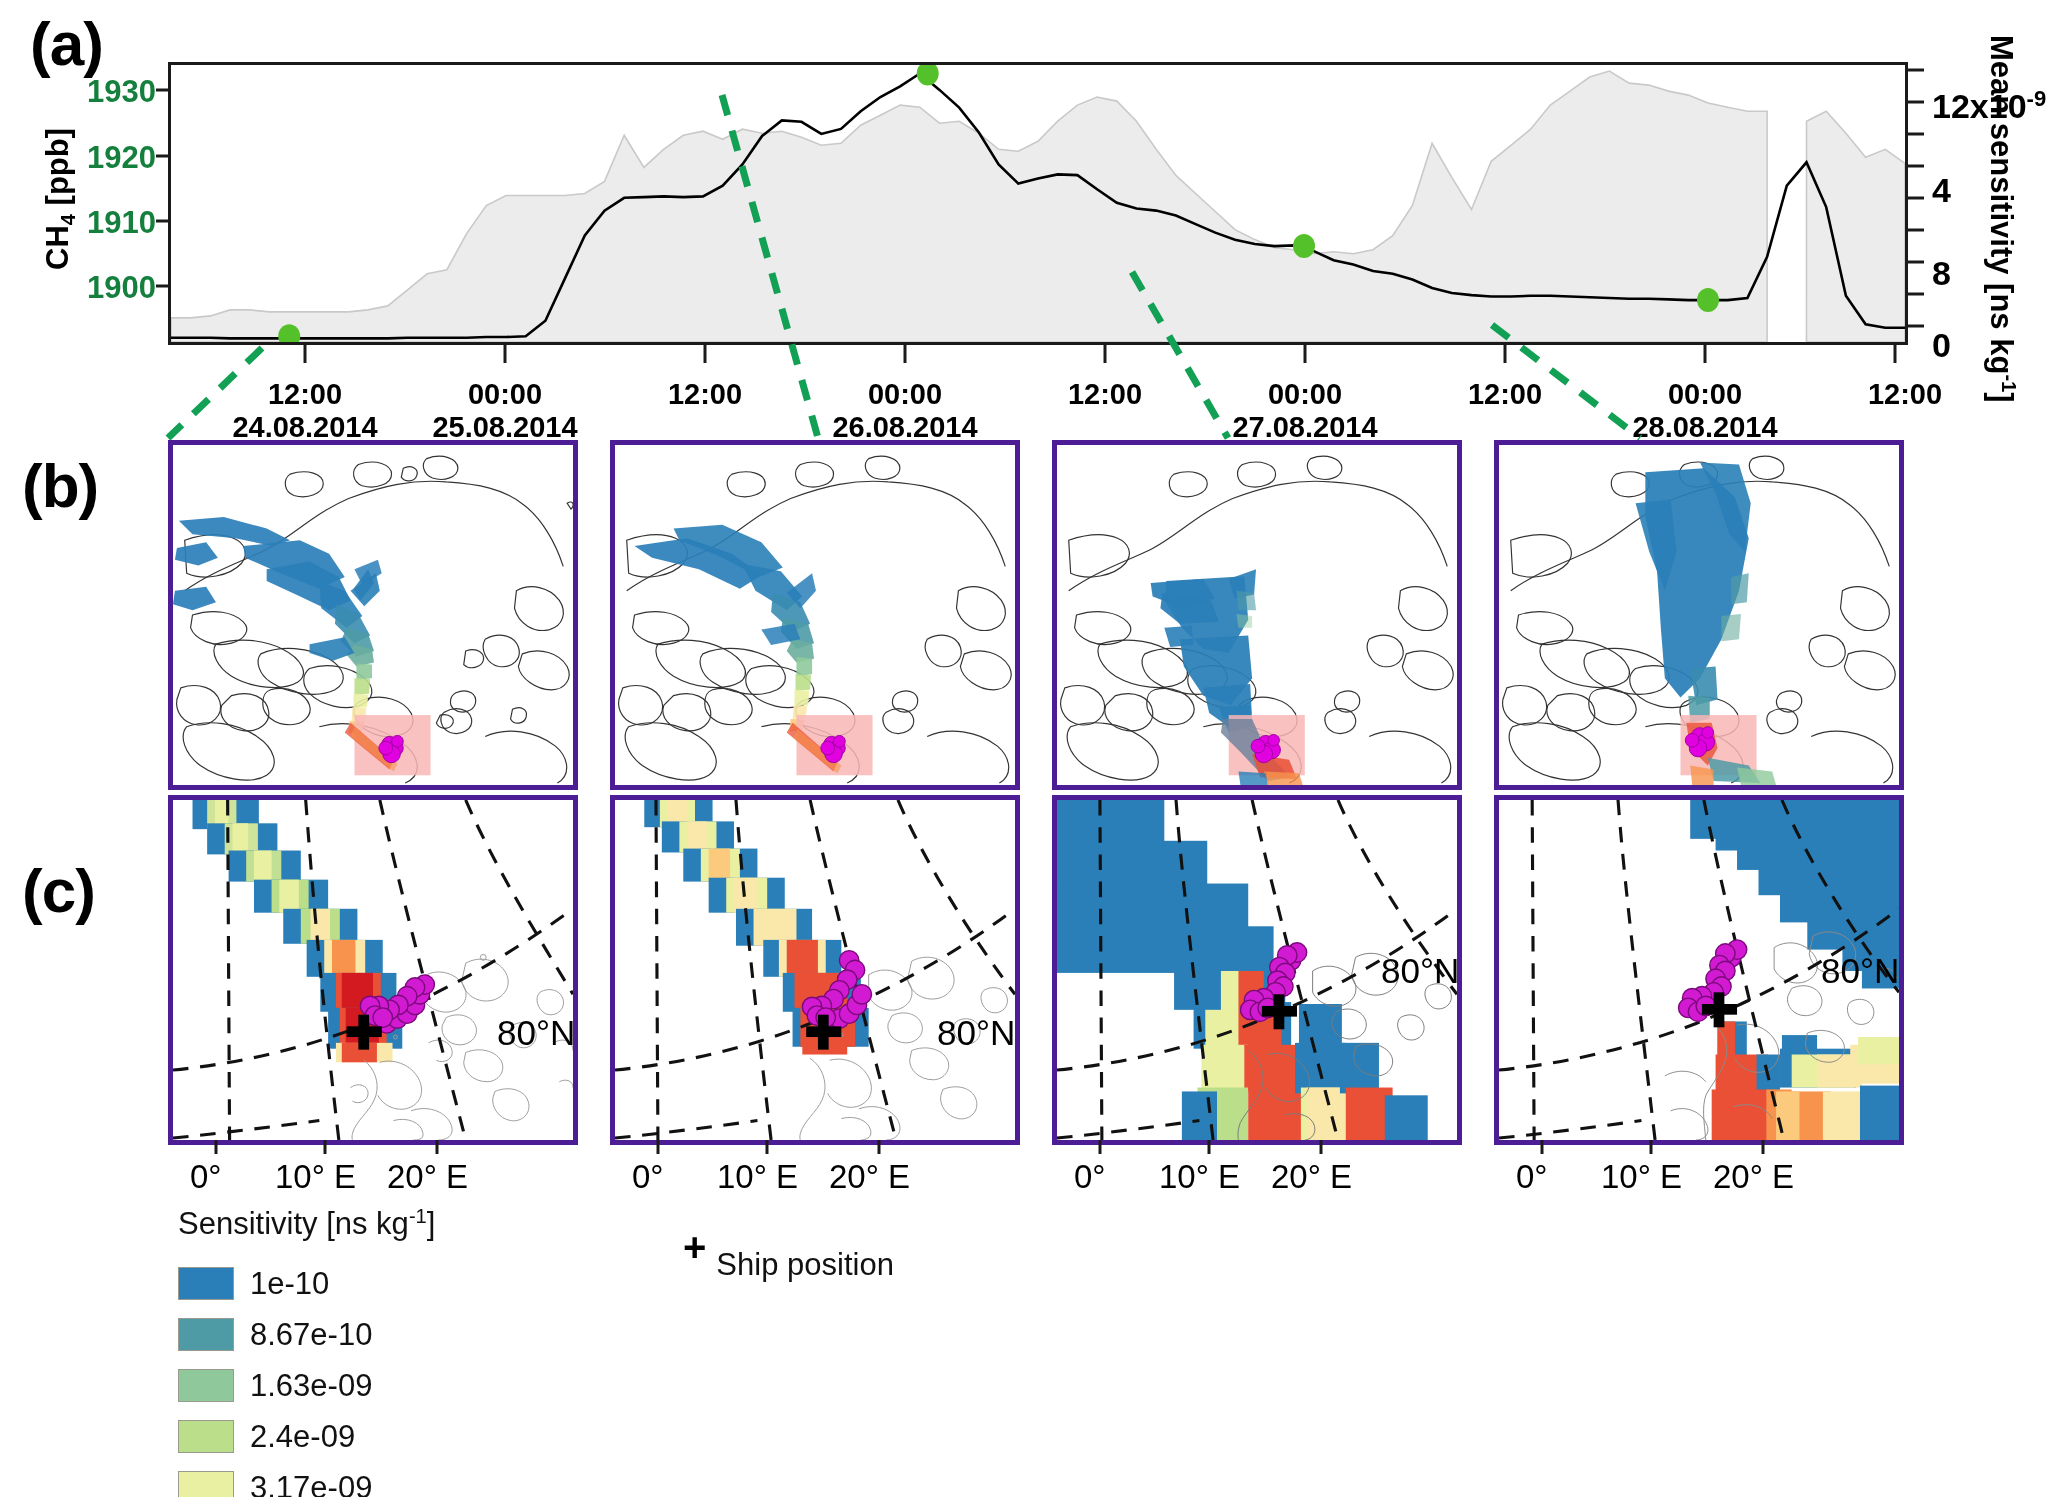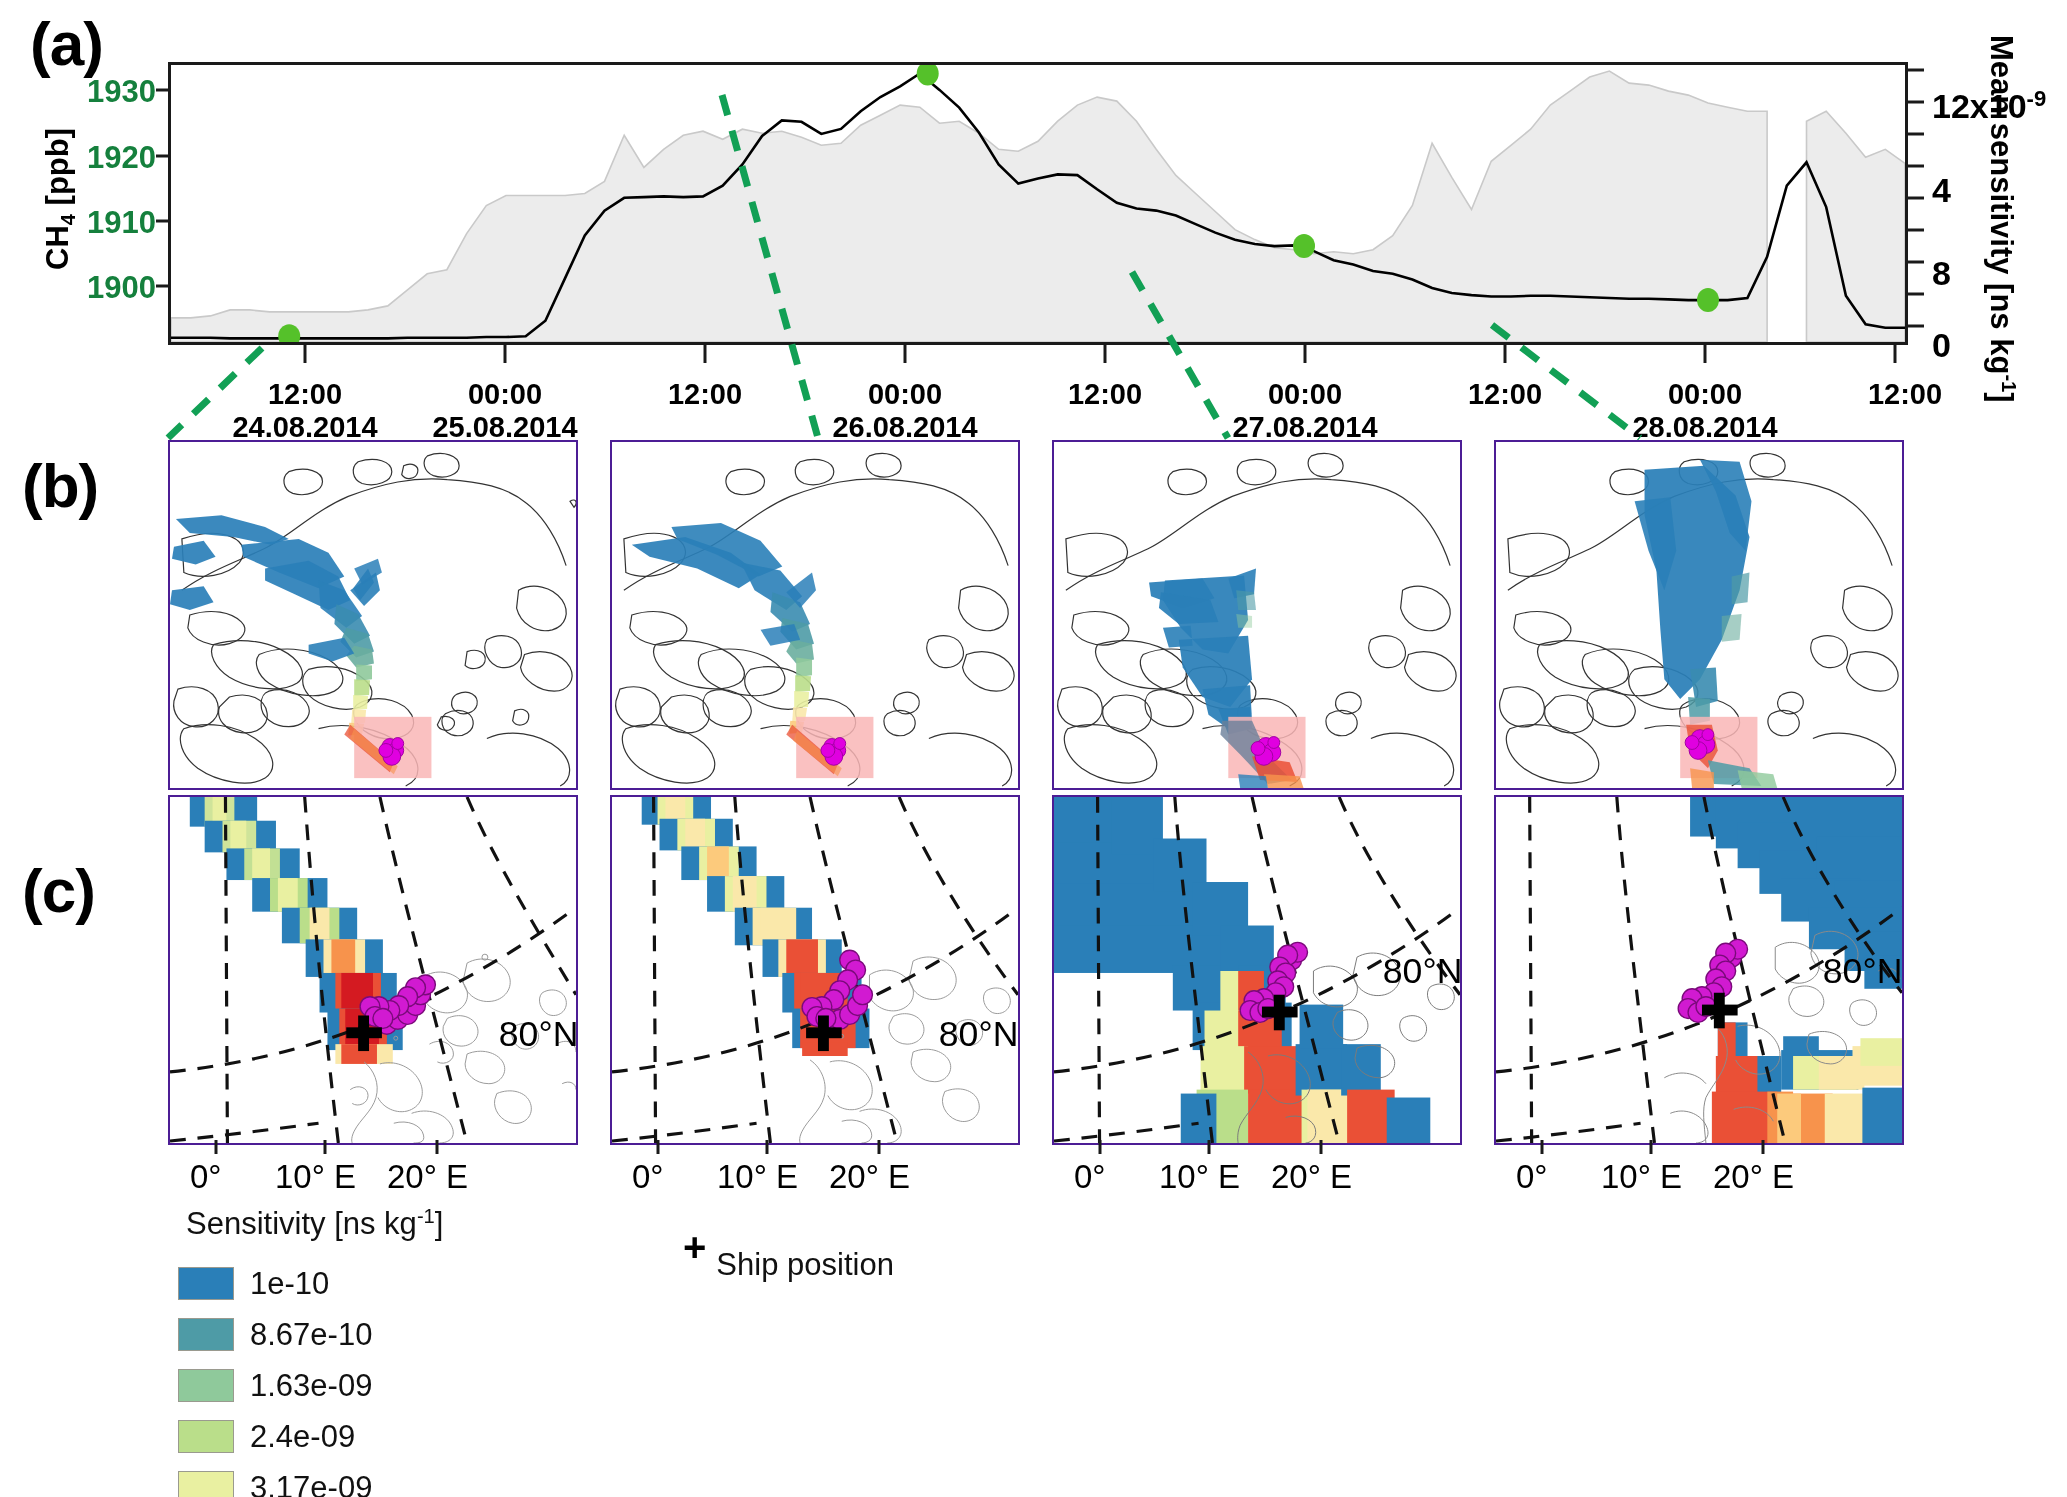--- a/index.html
+++ b/index.html
@@ -15,27 +15,27 @@
 
   .ax-label-left{position:absolute;font-weight:bold;font-size:31px;color:#000;transform:rotate(-90deg);transform-origin:left top;white-space:nowrap;}
   .ax-label-right{position:absolute;font-weight:bold;font-size:31px;color:#000;transform:rotate(90deg);transform-origin:left top;white-space:nowrap;}
   .ytick{position:absolute;font-weight:bold;font-size:31px;color:#15803d;text-align:right;white-space:nowrap;}
   .ytick-r{position:absolute;font-weight:bold;font-size:34px;color:#000;text-align:left;white-space:nowrap;}
   .xtick{position:absolute;font-weight:bold;font-size:29px;color:#000;text-align:center;white-space:nowrap;}
   .xtick .d{display:block;margin-top:0;}
 
   
   .maprow{position:absolute;display:flex;}
-  .mapcell{position:relative;border:2px solid #4c1d95;box-sizing:border-box;background:#fff;overflow:hidden;}
+  .mapcell{position:relative;border:5px solid #4c1d95;box-sizing:border-box;background:#fff;overflow:hidden;}
   .mapcell svg{display:block;width:100%;height:100%;}
   .lonlabel{position:absolute;font-size:33px;color:#000;white-space:nowrap;}
 
   
   #legend{position:absolute;left:178px;top:1205px;width:780px;height:280px;}
-  .leg-title{position:absolute;left:8px;top:0;font-size:31px;color:#111;white-space:nowrap;}
+  .leg-title{position:absolute;left:0;top:0;font-size:31px;color:#111;white-space:nowrap;}
   .leg-col{position:absolute;}
   .leg-row{display:flex;align-items:center;height:41px;margin-bottom:10px;}
   .leg-sw{width:56px;height:33px;border:1px solid #9a9a8f;box-sizing:border-box;}
   .leg-txt{margin-left:16px;font-size:31px;color:#111;white-space:nowrap;}
   .ship-leg{position:absolute;display:flex;align-items:center;}
   .ship-plus{font-size:40px;font-weight:bold;line-height:1;color:#000;}
   .ship-txt{margin-left:10px;font-size:31px;color:#111;white-space:nowrap;margin-top:37px;}
   sup{font-size:.65em;vertical-align:super;}
   sub{font-size:.65em;vertical-align:sub;}
 </style>

